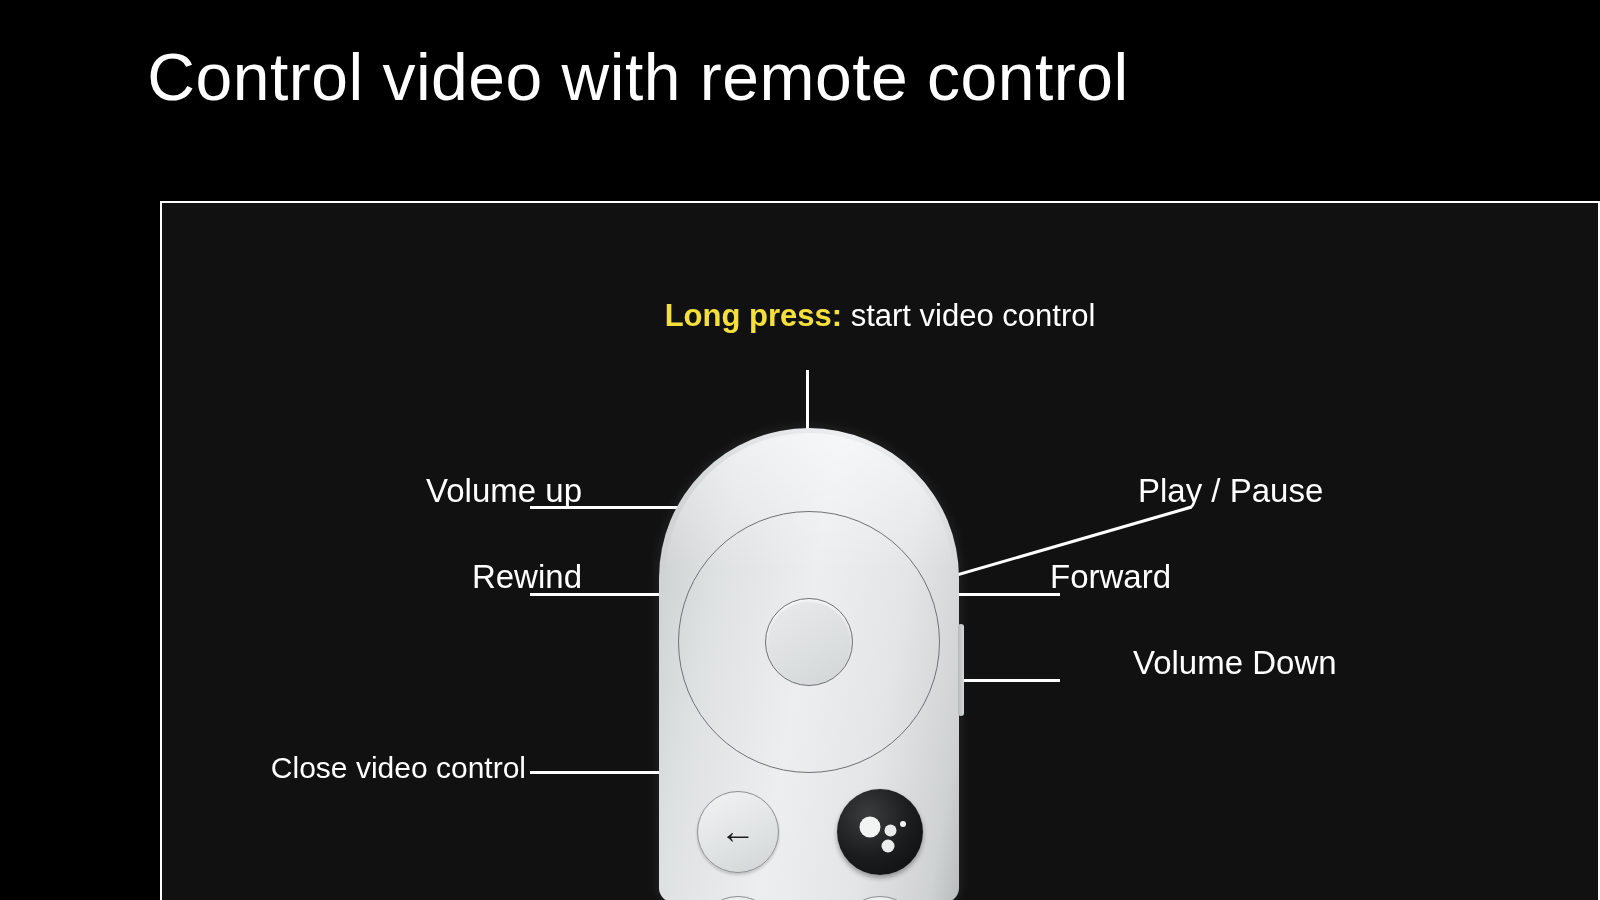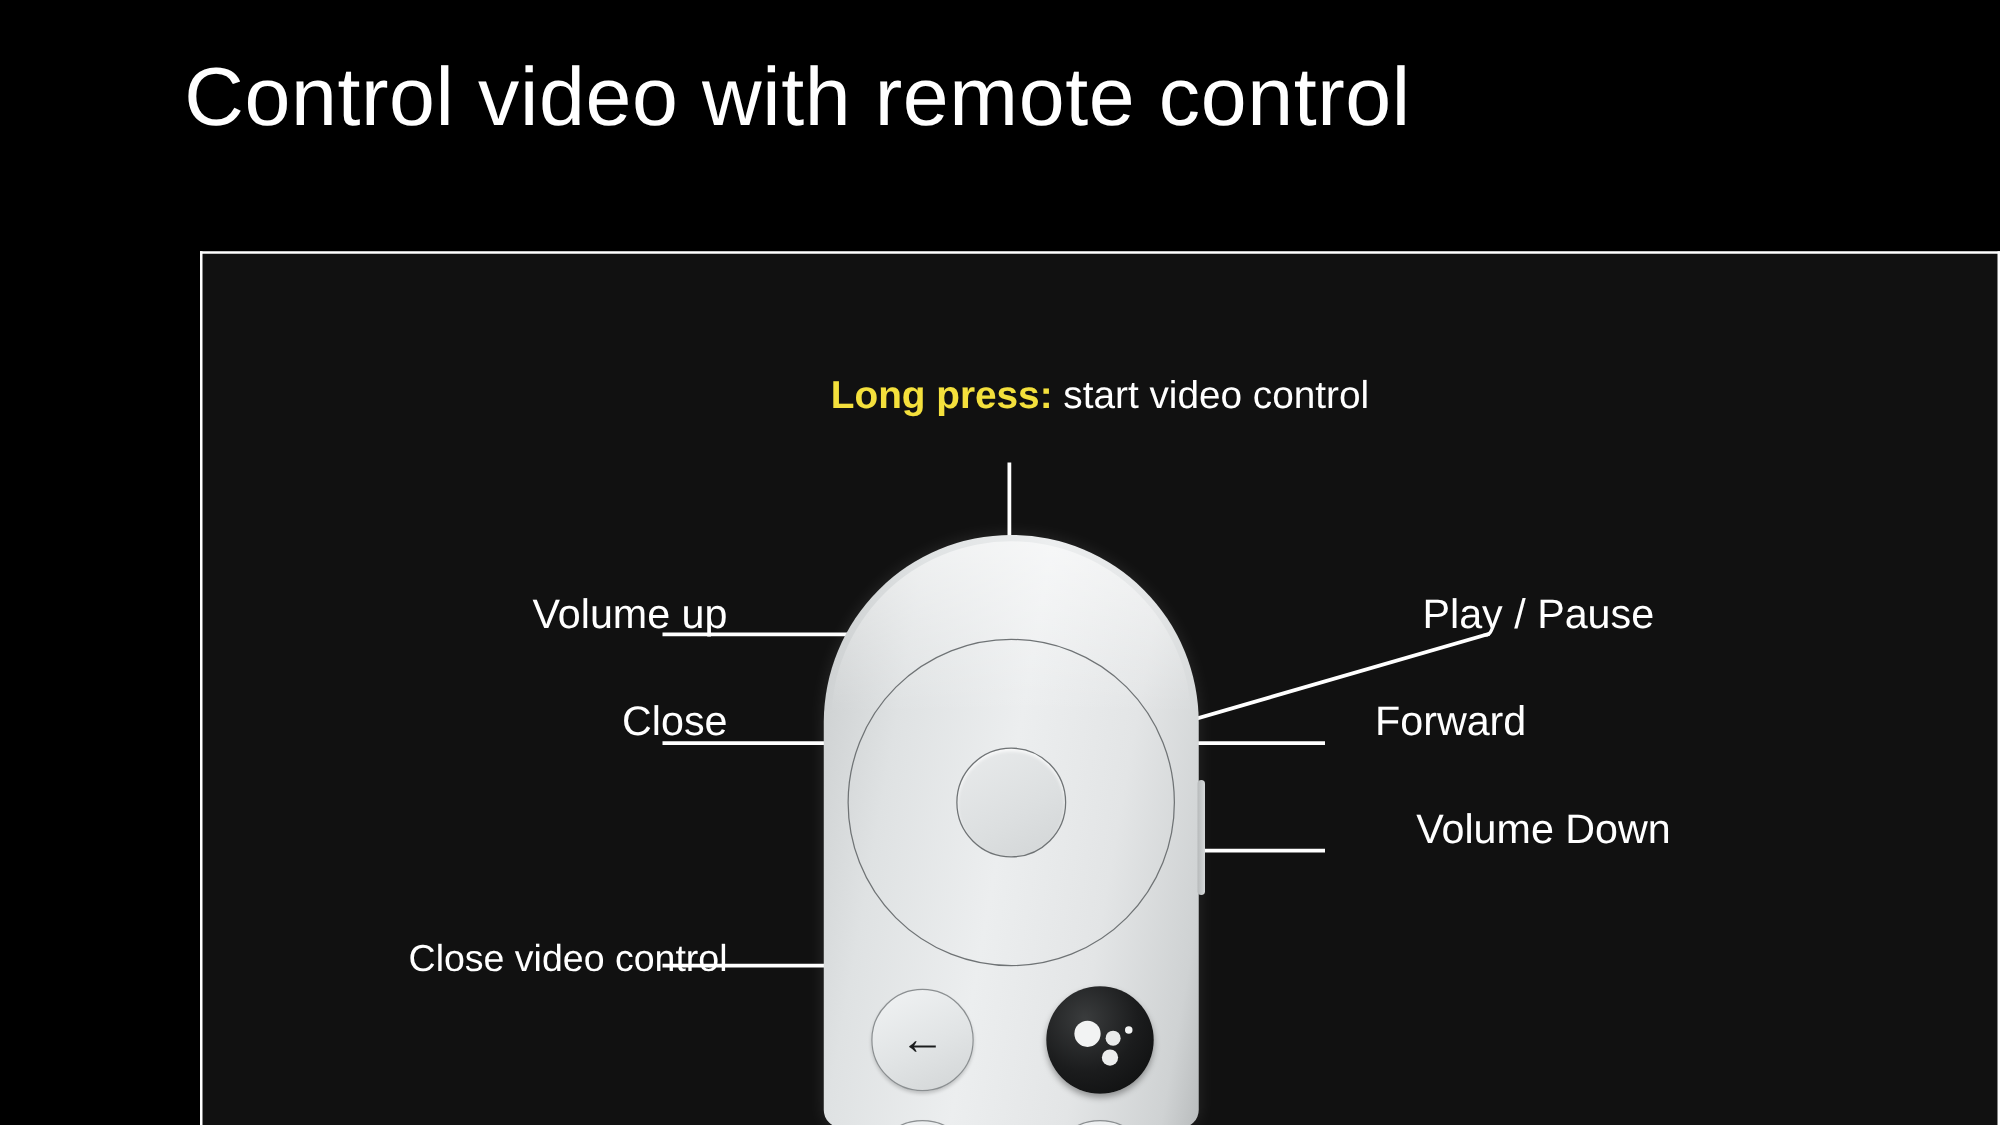--- a/index.html
+++ b/index.html
@@ -78,24 +78,24 @@
     color: #ffffff;
     font-size: 33px;
     font-weight: 400;
     white-space: nowrap;
     line-height: 1;
   }
   .label.right-al { text-align: left; }
 
   .lbl-volume-up   { right: 1016px; top: 271px; }
   .lbl-rewind      { right: 1016px; top: 357px; }
-  .lbl-close       { right: 1016px; top: 550px; font-size: 30px; }
+  .lbl-close       { right: 1072px; top: 550px; font-size: 30px; }
 
   .lbl-play-pause  { left: 928px; top: 271px; margin-left: 48px; }
-  .lbl-forward     { left: 938px; top: 357px; }
+  .lbl-forward     { left: 888px; top: 357px; }
   .lbl-volume-down { left: 928px; top: 443px; margin-left: 43px; }
 
   
   .leader {
     position: absolute;
     background: #ffffff;
     height: 3px;
   }
   .ld-volume-up   { left: 368px; top: 303px; width: 278px; }
   .ld-rewind      { left: 368px; top: 390px; width: 186px; }
@@ -252,21 +252,21 @@
     <div class="leader ld-rewind"></div>
     <div class="leader ld-close"></div>
     <div class="leader ld-forward"></div>
     <div class="leader ld-volume-down"></div>
 
     <svg class="ld-playpause-svg" viewBox="0 0 1272 697" preserveAspectRatio="none">
       <line x1="646" y1="391" x2="912" y2="304" stroke="#ffffff" stroke-width="3"></line>
     </svg>
 
     <div class="label right-al lbl-volume-up">Volume up</div>
-    <div class="label right-al lbl-rewind">Close</div>
+    <div class="label right-al lbl-rewind">Rewind</div>
     <div class="label right-al lbl-close">Close video control</div>
 
     <div class="label lbl-play-pause">Play / Pause</div>
     <div class="label lbl-forward">Forward</div>
     <div class="label lbl-volume-down">Volume Down</div>
 
     <div class="remote">
       <div class="remote-body"></div>
       <div class="remote-gloss"></div>
       <div class="side-button"></div>

